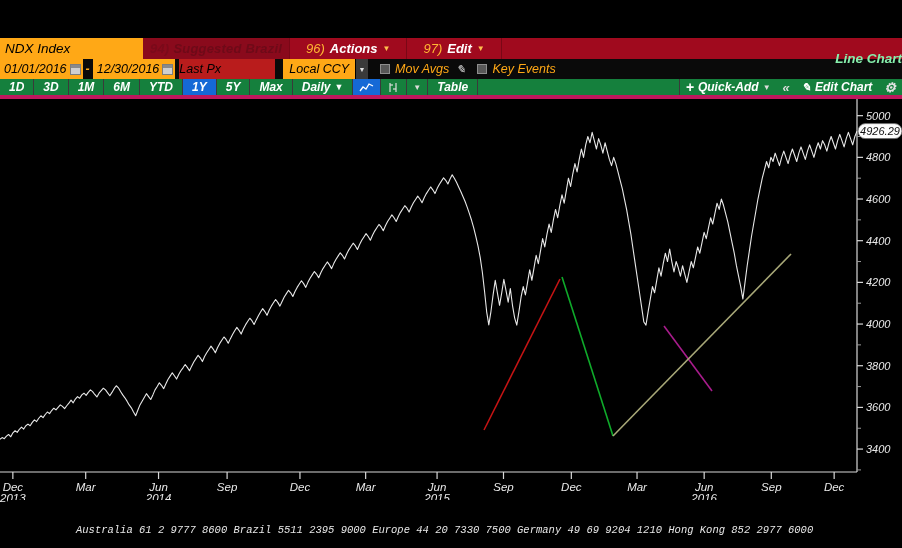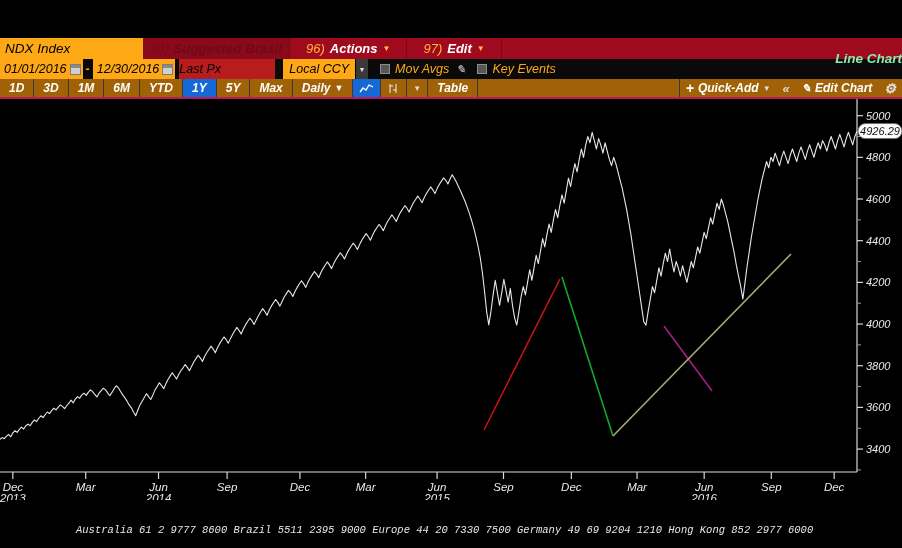--- a/index.html
+++ b/index.html
@@ -76,22 +76,22 @@
     display:flex; align-items:center; gap:5px; margin-left:12px; color:#ffa816;
   }
   .chk{
     width:10px; height:10px; background:#575757; border:1px solid #8d8d8d; flex:none;
   }
   .pen-ico{ color:#e8e8e8; font-size:11px; margin-left:2px; }
   .param-fill{ flex:1; }
 
   
   .tool-row{
-    height:20px; background:#a16207; display:flex; align-items:stretch;
-    font-size:12px; font-weight:bold; border-bottom:2px solid #be185d;
+    height:20px; background:#15803d; display:flex; align-items:stretch;
+    font-size:12px; font-weight:bold; border-bottom:4px solid #be185d;
   }
   .tbtn{
     display:flex; align-items:center; justify-content:center;
     padding:0 9px; color:#fff; border-right:1px solid #3a3a3a;
     white-space:nowrap;
   }
   .tbtn.sel{ background:#1569d6; color:#fff; }
   .tbtn.ico{ padding:0 6px; }
   .tbtn.ico.sel{ background:#1569d6; }
   .tool-fill{ flex:1; border-right:1px solid #3a3a3a; }

